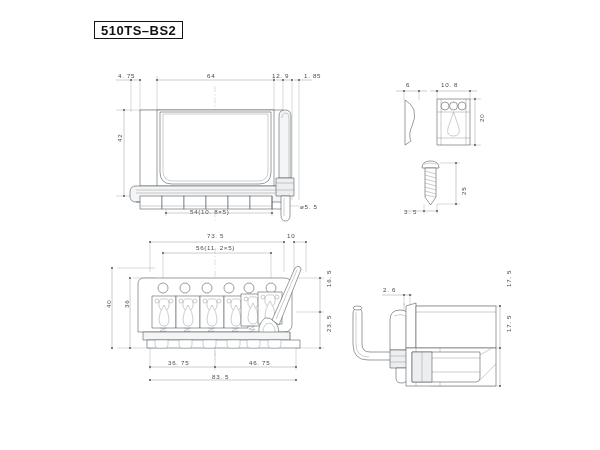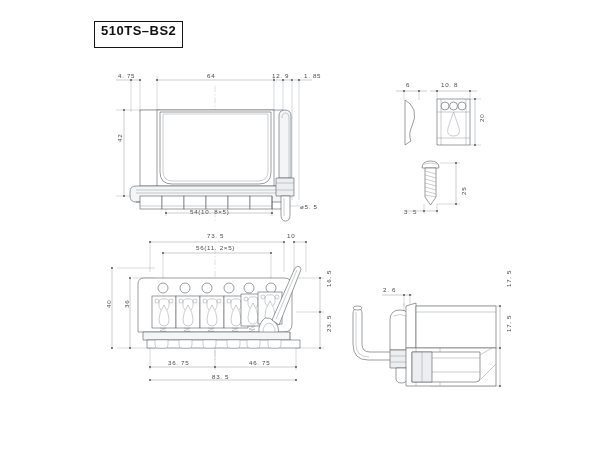--- a/index.html
+++ b/index.html
@@ -7,21 +7,21 @@
     width:600px;height:450px;background:#ffffff;
     font-family:"Liberation Sans", sans-serif;
     overflow:hidden;position:relative;
   }
   #sheet{position:absolute;inset:0;width:600px;height:450px;}
 
   
   #title-box{
     position:absolute;left:94px;top:21px;
     border:1px solid #141414;background:#ffffff;
-    padding:2px 6px 10px 6px;
+    padding:2px 6px 1px 6px;
     font-size:13px;font-weight:bold;letter-spacing:.5px;
     color:#111111;line-height:1;
     font-family:"Liberation Sans", sans-serif;
   }
 
   .dim{
     position:absolute;
     font-size:6.2px;
     color:#4a4a4a;
     font-family:"Liberation Sans", sans-serif;

